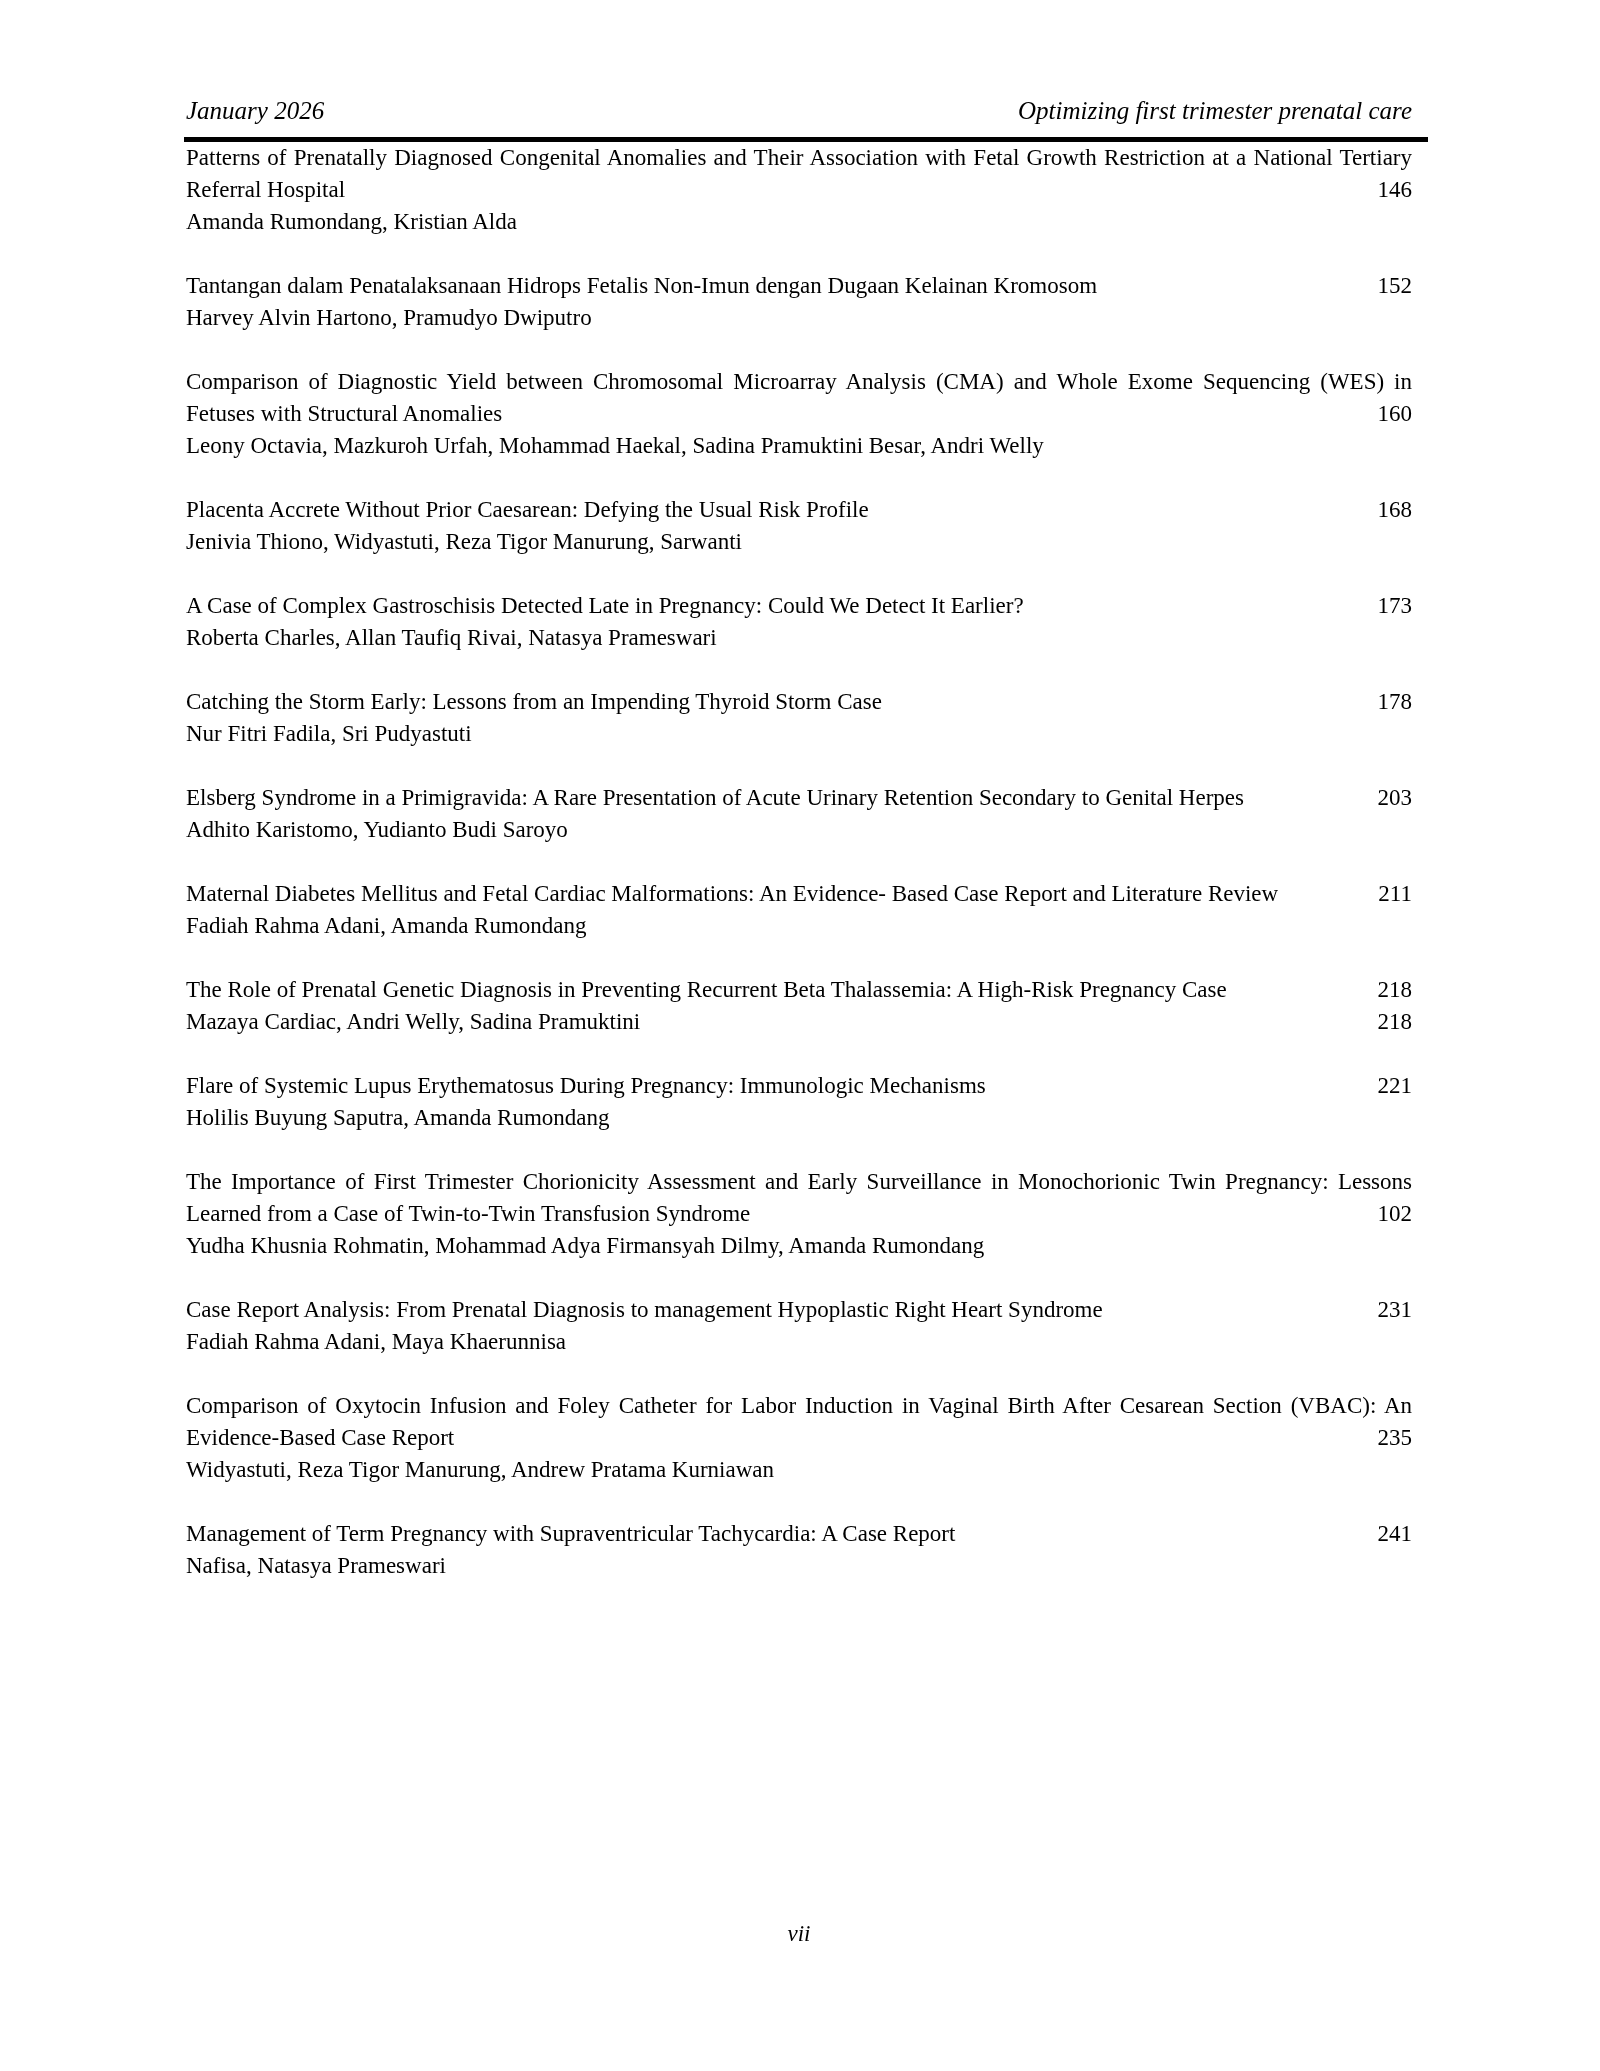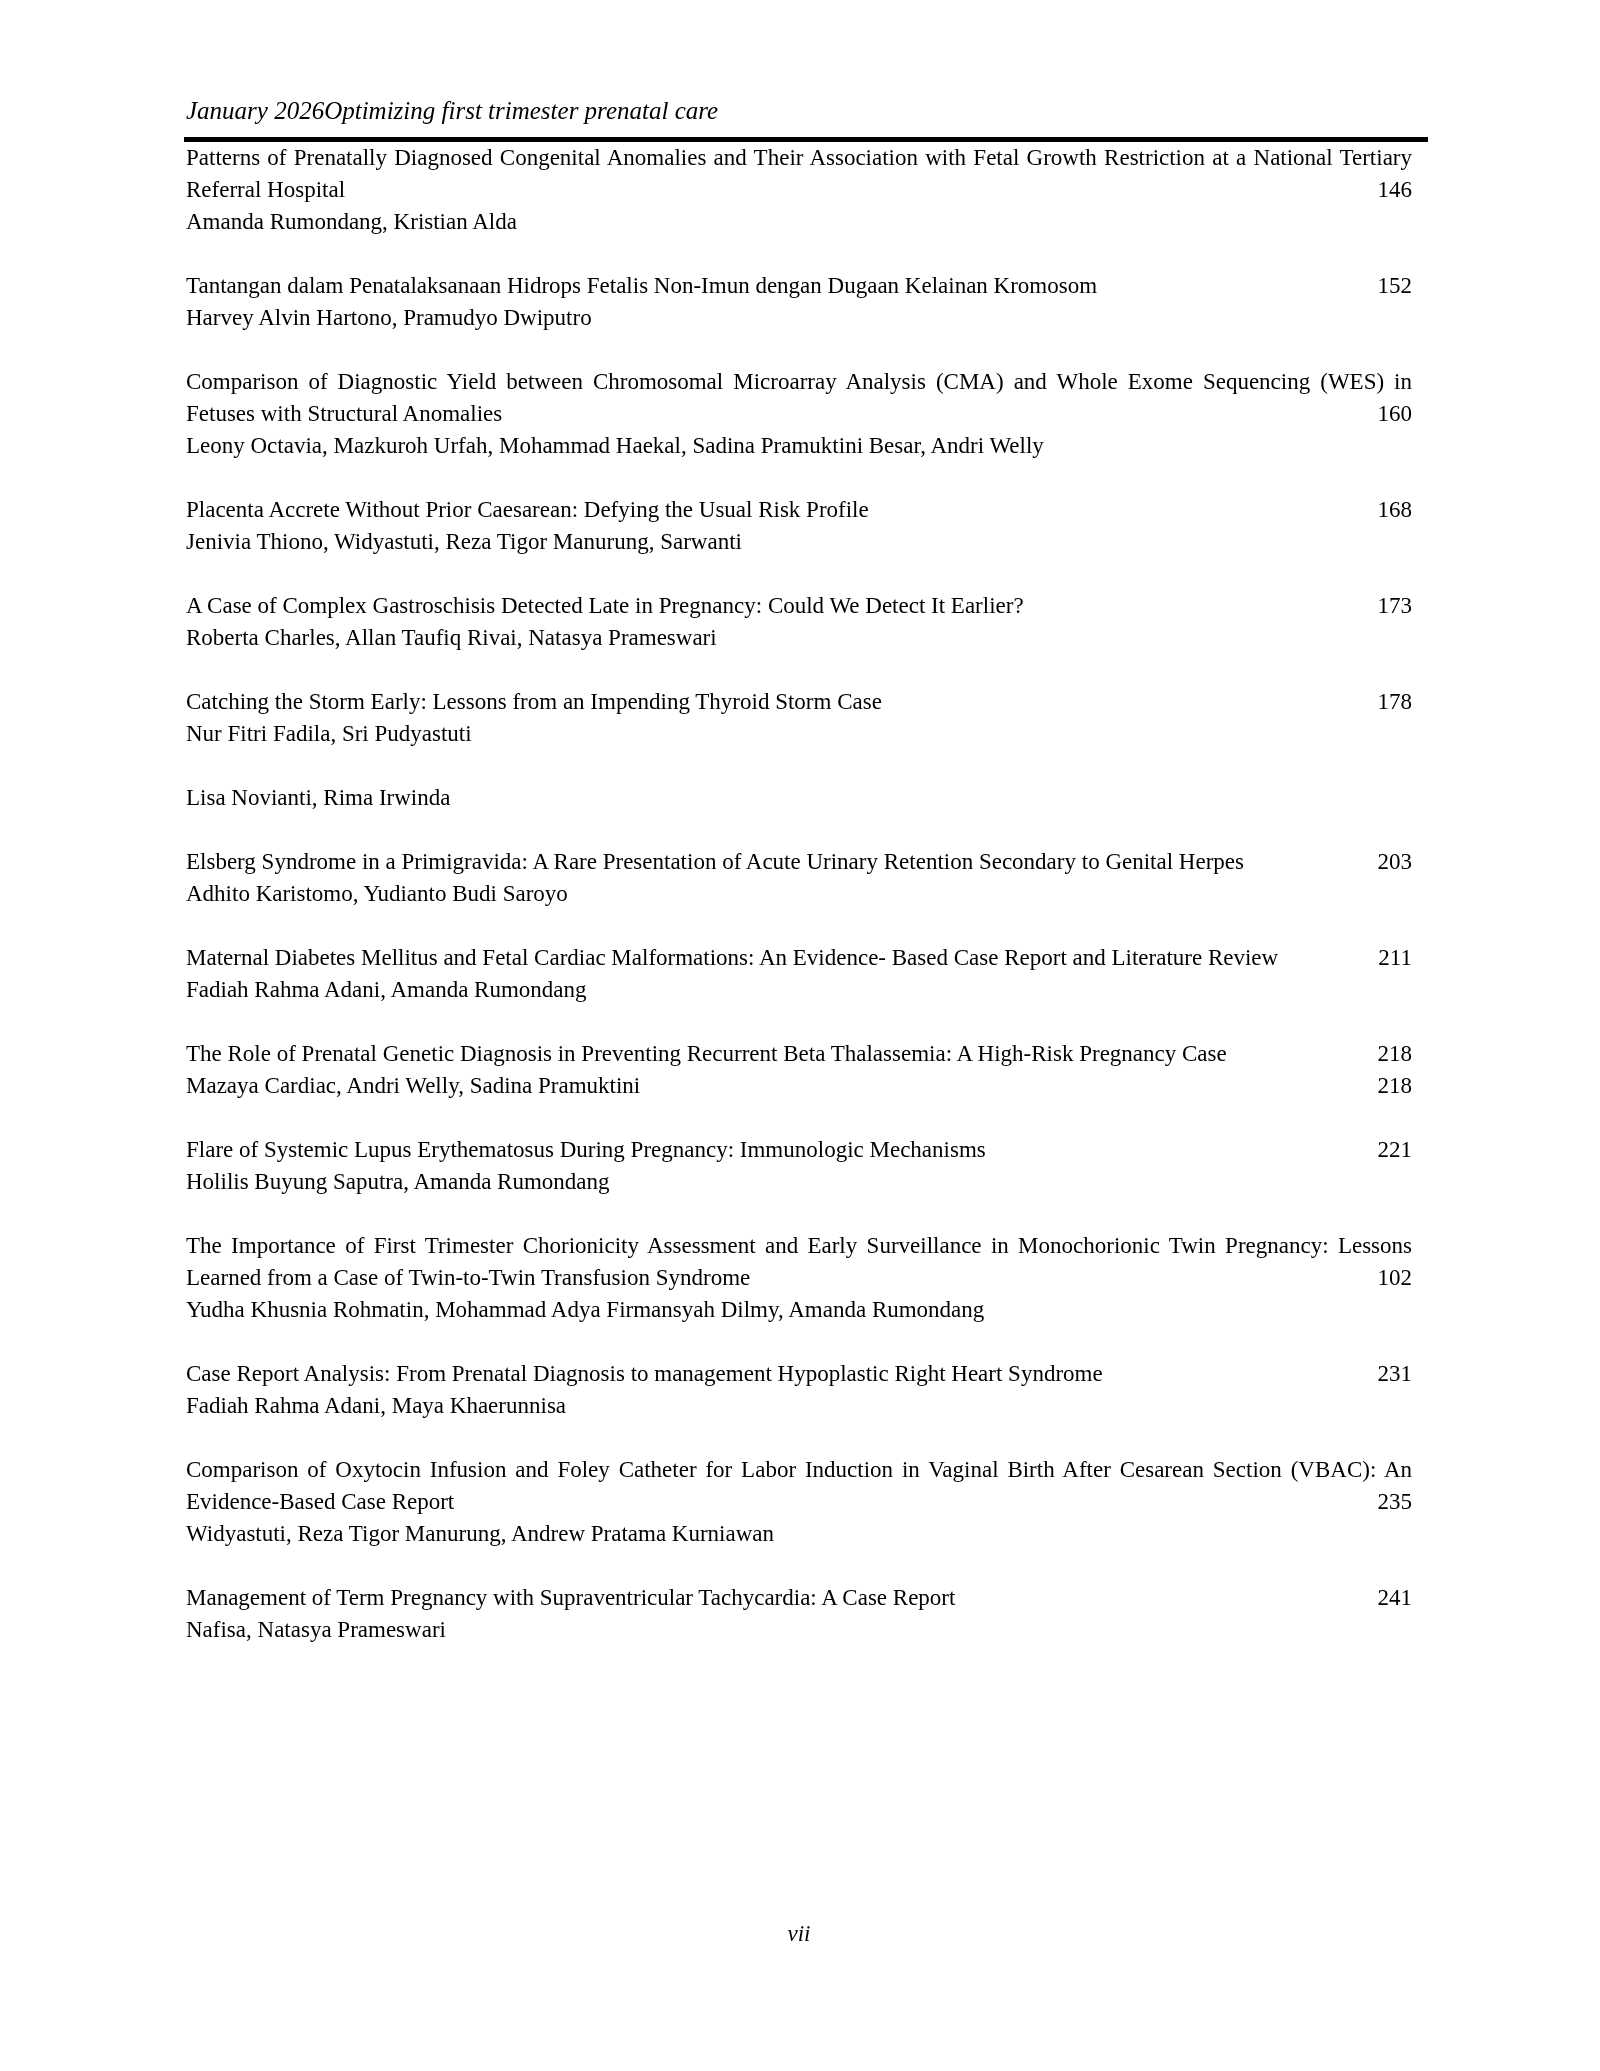--- a/index.html
+++ b/index.html
@@ -14,20 +14,21 @@
     overflow: hidden;
   }
   .content {
     position: absolute;
     left: 186px;
     top: 0;
     width: 1226px;
   }
   .header-row {
     display: flex;
+    justify-content: space-between;
     align-items: baseline;
     padding-top: 96px;
     font-style: italic;
     font-size: 25px;
     line-height: 30px;
   }
   .header-rule {
     height: 5px;
     background: #000000;
     width: 1244px;
@@ -136,24 +137,20 @@
       <span>Catching the Storm Early: Lessons from an Impending Thyroid Storm Case</span>
       <span class="pagenum">178</span>
     </div>
     <div class="authors-line">
       <span>Nur Fitri Fadila, Sri Pudyastuti</span>
       
     </div>
   </div>
 
   <div class="entry">
-    <div class="authors-line">
-      <span>Lisa Novianti, Rima Irwinda</span>
-      
-    </div>
   </div>
 
   <div class="entry">
     <div class="title-line">
       <span>Elsberg Syndrome in a Primigravida: A Rare Presentation of Acute Urinary Retention Secondary to Genital Herpes</span>
       <span class="pagenum">203</span>
     </div>
     <div class="authors-line">
       <span>Adhito Karistomo, Yudianto Budi Saroyo</span>
       

